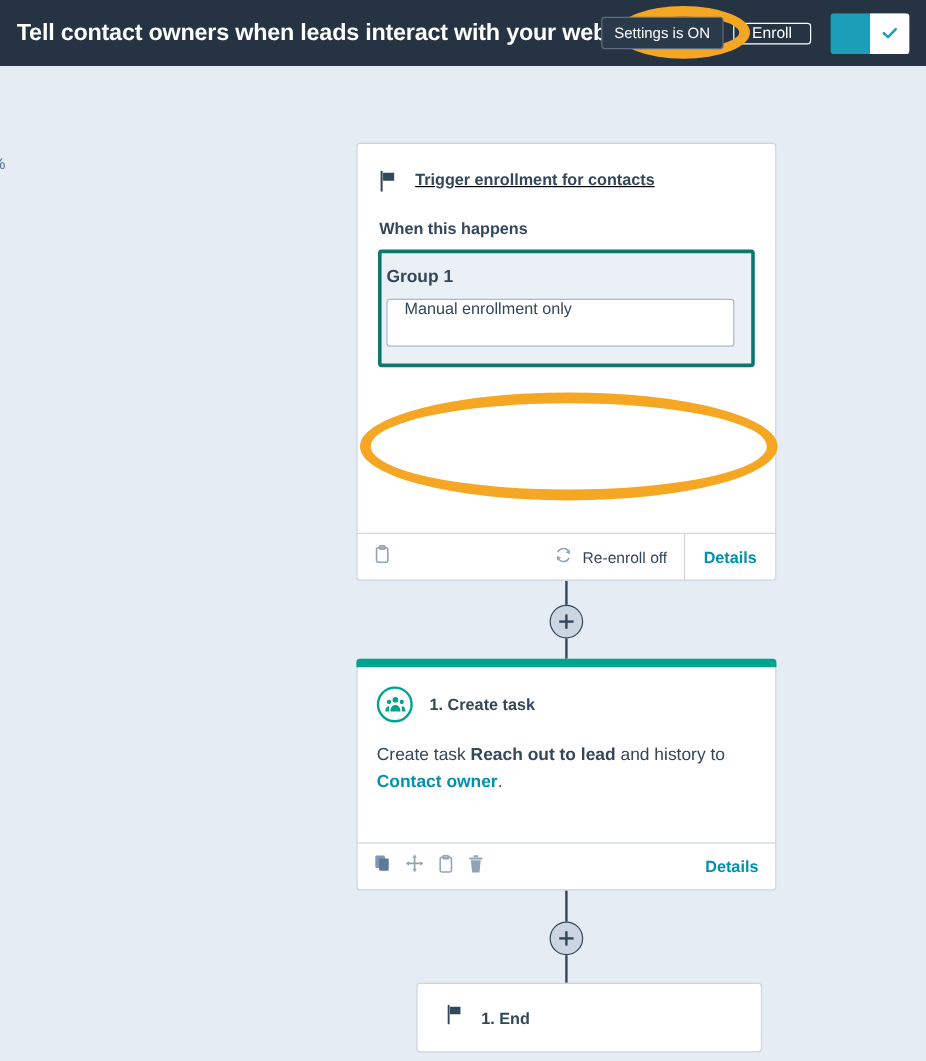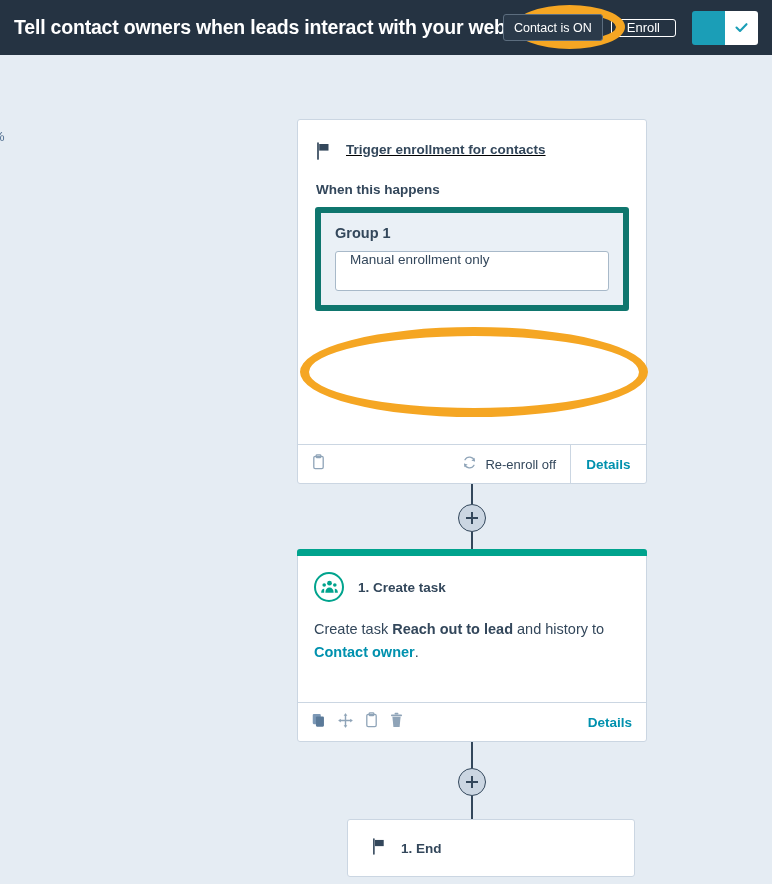--- a/index.html
+++ b/index.html
@@ -157,23 +157,23 @@
   .card-head-title {
     color: #33475b; font-size: 13.5px; font-weight: bold;
   }
   .when-label {
     color: #33475b; font-size: 13.5px; font-weight: bold;
     padding: 18px 18px 0 18px;
   }
   .group-panel {
     margin: 10px 17px 0 17px;
     background: #eaf0f6;
-    border: 6px solid #0f766e;
+    border: 3px solid #0f766e;
     border-radius: 3px;
-    padding: 12px 14px 14px 14px;
+    padding: 12px 14px 14px 4px;
   }
   .group-title {
     color: #33475b; font-size: 14.5px; font-weight: bold;
     margin-bottom: 10px;
   }
   .filter-chip {
     background: #ffffff;
     border: 1px solid #a8b9c9;
     border-radius: 3px;
     height: 40px;
@@ -258,21 +258,21 @@
 </style>
 </head>
 <body>
 
 <div id="app">
 
   <div class="topbar">
     <div class="wf-title">Tell contact owners when leads interact with your website</div>
 
     <div class="topbar-right">
-      <div class="status-pill">Contact is ON</div>
+      <div class="status-pill">Settings is ON</div>
 
       <div class="enroll-btn">Enroll</div>
 
       <div class="toggle-wrap">
         <div class="toggle-off"></div>
         <div class="toggle-on">
           <svg class="chk" width="17" height="17" viewBox="0 0 17 17">
             <path d="M3.5 8.6 L7 12 L13.5 5.2" fill="none" stroke="#1b9eb7" stroke-width="2.1" stroke-linecap="round" stroke-linejoin="round"></path>
           </svg>
         </div>

